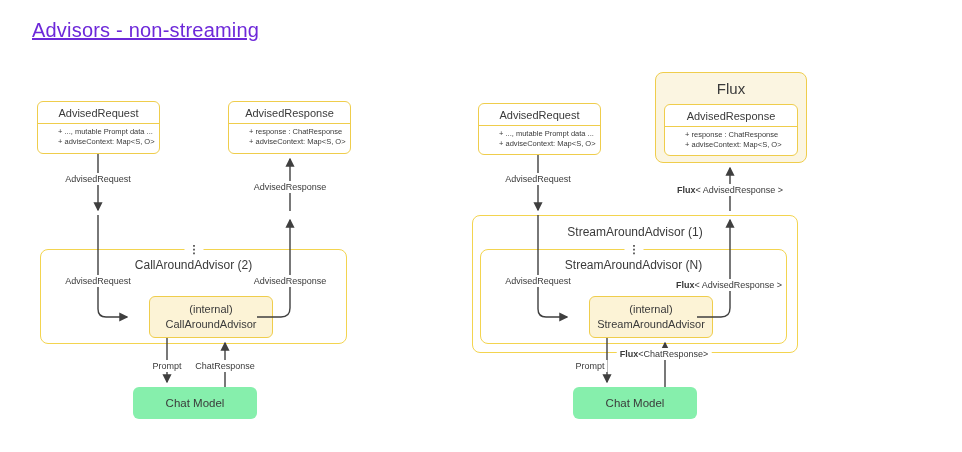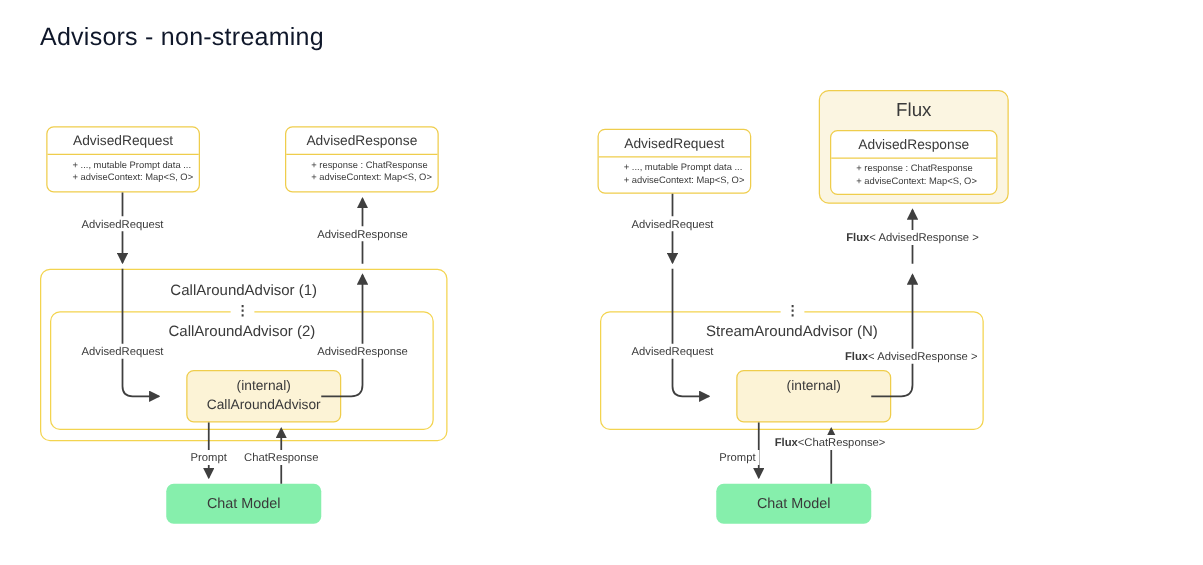--- a/index.html
+++ b/index.html
@@ -1,18 +1,18 @@
 <!DOCTYPE html>
 <html><head>
 <meta charset="utf-8">
 <style>
   html,body{margin:0;padding:0;background:#ffffff;}
   body{width:962px;height:452px;font-family:"Liberation Sans",sans-serif;color:#3a3a3a;}
   .canvas{position:relative;width:962px;height:452px;background:#fff;overflow:hidden;}
-  .dtitle{position:absolute;font-size:20px;color:#0f172a;letter-spacing:0.2px;white-space:nowrap;z-index:2;}
+  .dtitle{position:absolute;font-size:20px;color:#6d28d9;letter-spacing:0.2px;white-space:nowrap;z-index:2;text-decoration:underline;}
   .uml-box{position:absolute;background:#fff;border:1px solid #efcd4c;border-radius:6px;box-sizing:border-box;z-index:3;}
   .uml-header{font-size:11px;text-align:center;padding:5px 2px 4px;border-bottom:1px solid #efcd4c;white-space:nowrap;}
   .uml-attrs{padding:3px 4px 0 6px;font-size:7.5px;line-height:10px;text-align:left;}
   .uml-attrs div{white-space:nowrap;margin-left:14px;}
   .container-box{position:absolute;border:1px solid #f3d44f;border-radius:8px;box-sizing:border-box;background:transparent;z-index:2;}
   .container-label{font-size:12px;text-align:center;padding-top:9px;white-space:nowrap;}
   .flux-box{position:absolute;background:#fbf5e1;border:1px solid #efcd4c;border-radius:8px;box-sizing:border-box;z-index:2;}
   .flux-title{font-size:15px;text-align:center;padding-top:7px;}
   .flux-box .uml-box{position:absolute;left:8px;top:31px;width:134px;height:52px;}
   .internal-box{position:absolute;background:#fcf3d6;border:1px solid #efcd4c;border-radius:6px;box-sizing:border-box;font-size:11px;line-height:15px;text-align:center;padding-top:5px;z-index:3;margin-left:16px;}
@@ -38,23 +38,20 @@
   </div>
 
   <div class="uml-box" style="left:228px;top:101px;width:123px;height:53px;">
     <div class="uml-header">AdvisedResponse</div>
     <div class="uml-attrs">
       <div>+ response : ChatResponse</div>
       <div>+ adviseContext: Map&lt;S, O&gt;</div>
     </div>
   </div>
 
-  <div class="container-box" style="left:32px;top:215px;width:326px;height:138px;">
-    <div class="container-label">CallAroundAdvisor (1)</div>
-  </div>
   <div class="container-box" style="left:40px;top:249px;width:307px;height:95px;">
     <div class="container-label" style="padding-top:8px;">CallAroundAdvisor (2)</div>
   </div>
   <div class="dots" style="left:194px;top:249px;">⋮</div>
 
   <div class="internal-box" style="left:133px;top:296px;width:124px;height:42px;">
     <div>(internal)</div>
     <div>CallAroundAdvisor</div>
   </div>
 
@@ -80,27 +77,31 @@
     <div class="flux-title">Flux</div>
     <div class="uml-box">
       <div class="uml-header">AdvisedResponse</div>
       <div class="uml-attrs">
         <div>+ response : ChatResponse</div>
         <div>+ adviseContext: Map&lt;S, O&gt;</div>
       </div>
     </div>
   </div>
 
+  <div class="container-box" style="left:472px;top:215px;width:326px;height:138px;">
+    <div class="container-label">StreamAroundAdvisor (1)</div>
+  </div>
   <div class="container-box" style="left:480px;top:249px;width:307px;height:95px;">
     <div class="container-label" style="padding-top:8px;">StreamAroundAdvisor (N)</div>
   </div>
   <div class="dots" style="left:634px;top:249px;">⋮</div>
 
   <div class="internal-box" style="left:573px;top:296px;width:124px;height:42px;">
     <div>(internal)</div>
+    <div>StreamAroundAdvisor</div>
   </div>
 
   <div class="chat-model" style="left:573px;top:387px;width:124px;height:32px;">Chat Model</div>
 
   <div class="arrow-label" style="left:538px;top:179px;">AdvisedRequest</div>
   <div class="arrow-label" style="left:730px;top:190px;"><b>Flux</b><span>&lt; AdvisedResponse &gt;</span></div>
   <div class="arrow-label" style="left:538px;top:281px;">AdvisedRequest</div>
   <div class="arrow-label" style="left:729px;top:285px;"><b>Flux</b><span>&lt; AdvisedResponse &gt;</span></div>
   <div class="arrow-label" style="left:590px;top:366px;">Prompt</div>
   <div class="arrow-label" style="left:664px;top:354px;"><b>Flux</b><span>&lt;ChatResponse&gt;</span></div>

